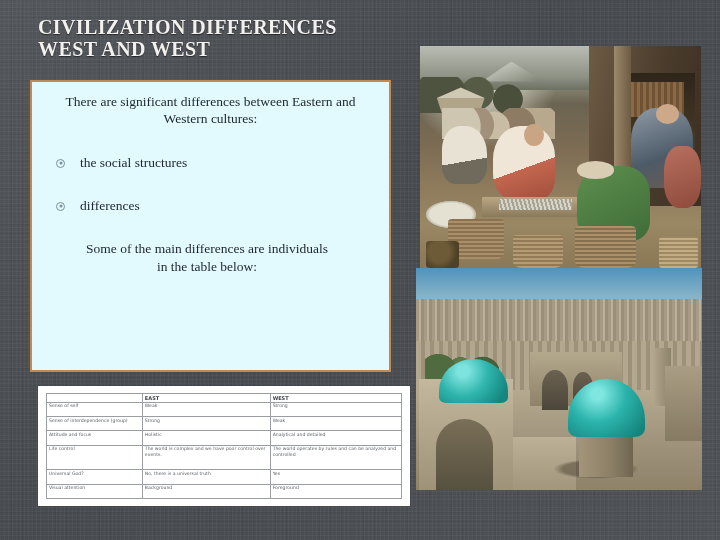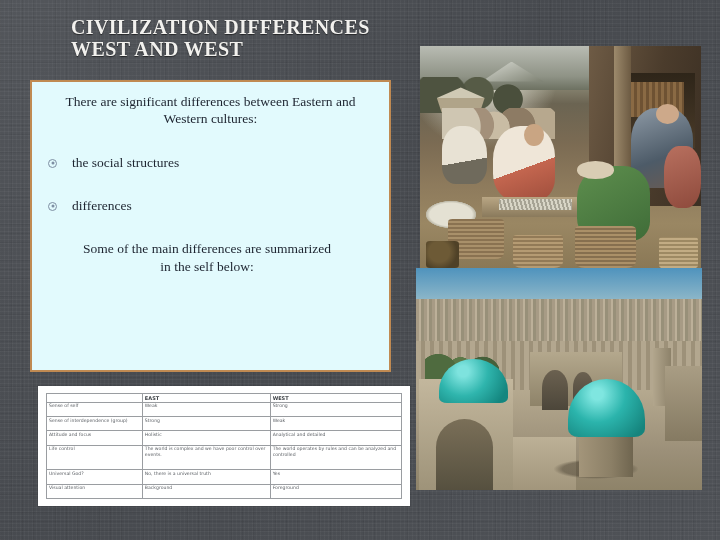--- a/index.html
+++ b/index.html
@@ -24,36 +24,36 @@
 
   
   #title{
     position:absolute;left:38px;top:16px;width:400px;
     color:#f2f1ee;
     font-size:20px;line-height:1.12;
     font-weight:bold;
     letter-spacing:.4px;
     text-shadow:0 1px 1px rgba(0,0,0,.55);
   }
-  #title .tline{display:block;margin-left:33px;}
+  #title .tline{display:block;}
 
   
   #textbox{
     position:absolute;left:30px;top:80px;width:361px;height:292px;
     background:#e2fafd;
     border:2px solid #c08a52;
     box-sizing:border-box;
     padding:10px 14px 8px 14px;
     color:#1d2430;
   }
   .lead{
     text-align:center;font-size:13.5px;line-height:1.25;
     margin:2px 6px 0 6px;
   }
-  .bullets{margin:0;padding:0;list-style:none;}
+  .bullets{margin:8px;padding:0;list-style:none;}
   .bullets li{
     position:relative;padding-left:26px;
     font-size:13.5px;line-height:1.2;
     margin-top:27px;
   }
   .bullets li .bul{
     position:absolute;left:2px;top:4px;
     width:9px;height:9px;border-radius:50%;
     border:1.6px solid #7e8fa3;
     background:transparent;
@@ -246,21 +246,21 @@
       <li>
         <span class="bul"></span>
         <span>the social structures</span>
       </li>
       <li>
         <span class="bul"></span>
         <span>differences</span>
       </li>
     </ul>
 
-    <div class="closing">Some of the main differences are summarized in the self below:</div>
+    <div class="closing">Some of the main differences are individuals in the table below:</div>
   </div>
 
   <div id="tablepanel">
     <table class="ew">
       <colgroup>
           <col class="c1">
           <col class="c2">
           <col class="c3">
         </colgroup>
       <thead>

